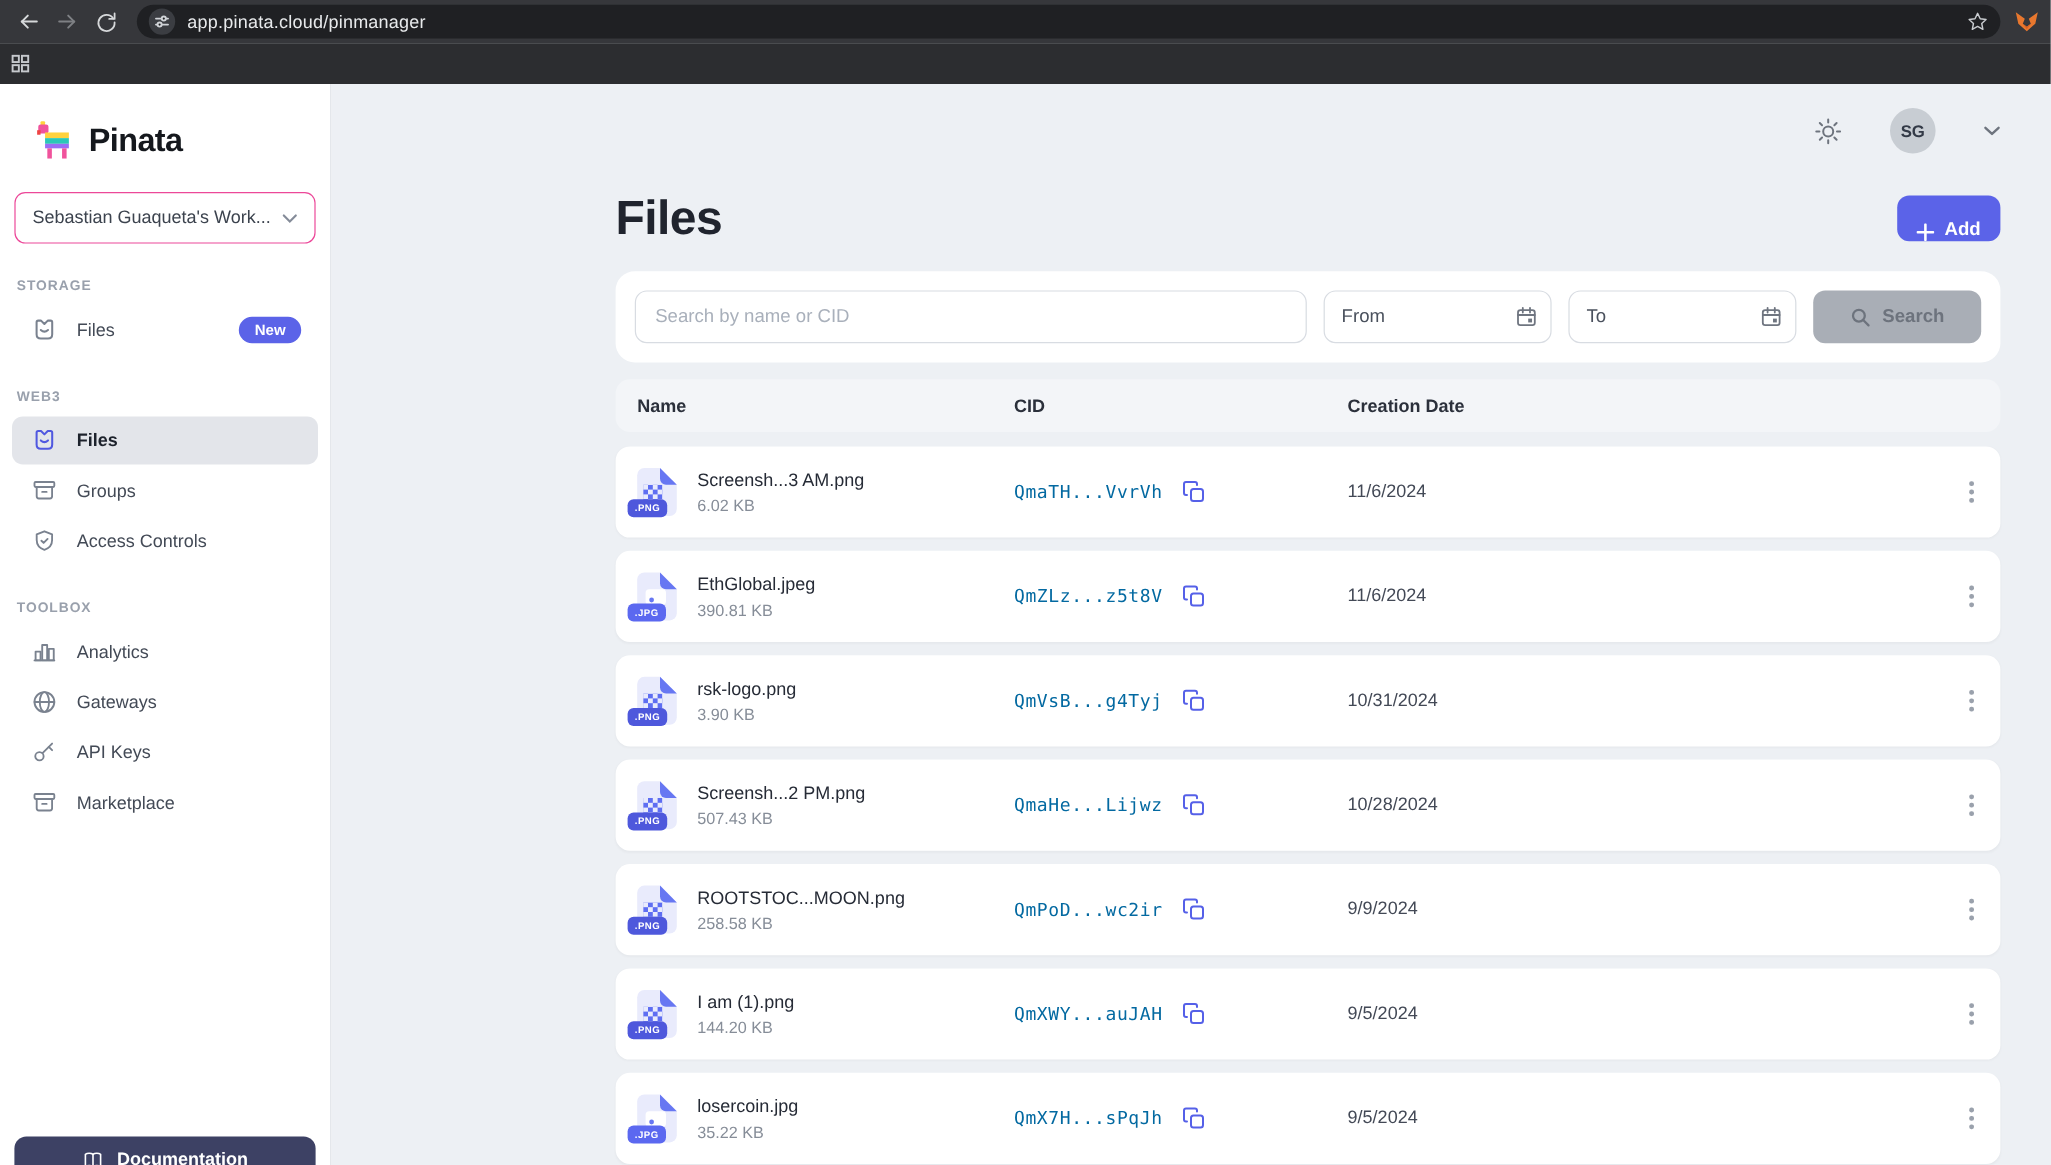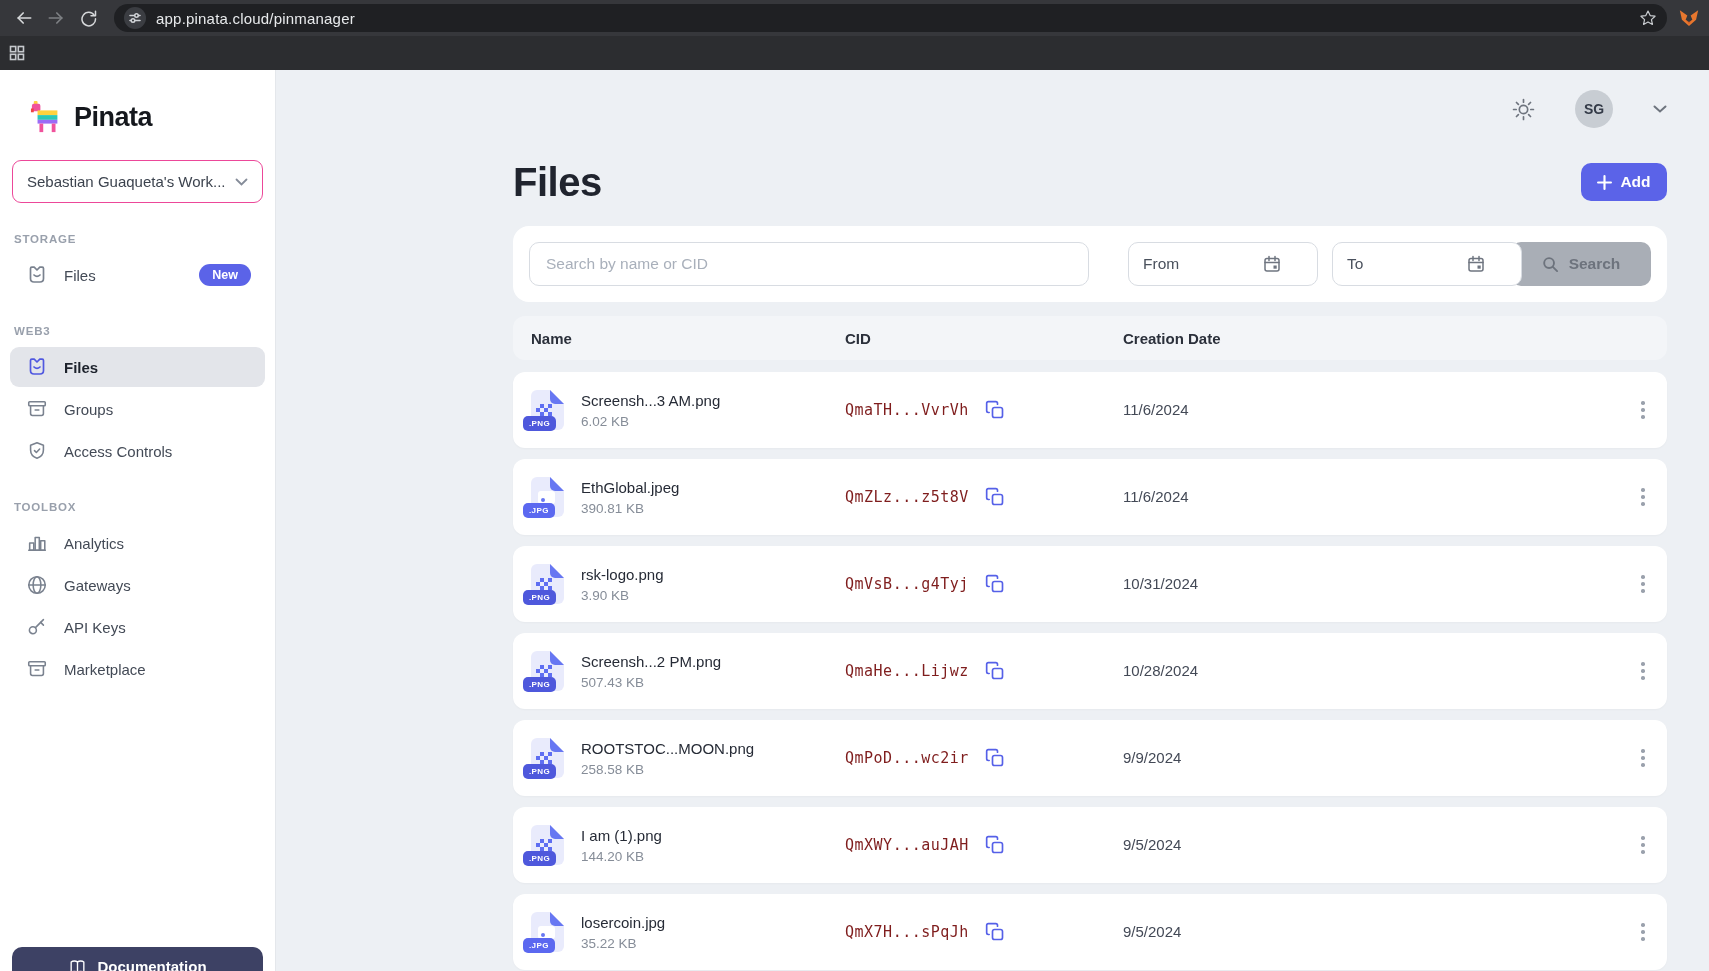--- a/index.html
+++ b/index.html
@@ -40,29 +40,29 @@
 
   
   .main { flex:1; padding:0 42px 0 237px; overflow:hidden; }
   .topbar { margin-top:20px; height:38px; display:flex; align-items:center; justify-content:flex-end; gap:40px; }
   .icon-btn { background:none; border:none; cursor:pointer; display:flex; align-items:center; }
   .avatar { width:38px; height:38px; border-radius:50%; background:#c8cdd3; display:flex; align-items:center; justify-content:center;
     font-size:14px; font-weight:700; color:#333a47; cursor:pointer; }
   .head-row { margin-top:30px; height:48px; display:flex; align-items:center; justify-content:space-between; }
   .page-title { font-size:40px; font-weight:700; color:#20242e; letter-spacing:-.5px; }
   .add-btn { width:86px; height:38px; background:#5b63e8; border:none; border-radius:10px; color:#fff; font-size:15.5px; font-weight:600;
-    display:flex; align-items:center; justify-content:center; gap:8px; cursor:pointer; font-family:inherit; }
+    display:flex; align-items:flex-end; justify-content:center; gap:8px; cursor:pointer; font-family:inherit; }
 
   .filter-card { margin-top:20px; background:#fff; border-radius:16px; padding:16px; display:flex; gap:14px; }
   .txt-input { flex:1; height:44px; border:1.5px solid #d8dce2; border-radius:10px; padding:0 16px; font-size:15.5px;
     color:#2b303b; font-family:inherit; outline:none; background:#fff; }
   .txt-input::placeholder { color:#a9b0bb; }
   .date-wrap { width:190px; position:relative; flex:none; }
   .date-wrap input { width:100%; height:44px; border:1.5px solid #d8dce2; border-radius:10px; padding:0 40px 0 14px;
-    font-size:15.5px; font-family:inherit; outline:none; background:#fff;margin-left:25px; }
+    font-size:15.5px; font-family:inherit; outline:none; background:#fff; }
   .date-wrap input::placeholder { color:#4a515d; }
   .date-wrap svg { position:absolute; right:12px; top:13px; }
   .search-btn { width:140px; height:44px; flex:none; background:#a9aeb6; border:none; border-radius:10px;
     color:#6d737d; font-size:15.5px; font-weight:600; display:flex; align-items:center; justify-content:center; gap:10px;
     cursor:default; font-family:inherit; }
 
   .grid-cols { display:grid; grid-template-columns:332px 278px 1fr 48px; align-items:center; }
   .thead { margin-top:14px; height:44px; background:#f3f5f8; border-radius:12px; }
   .thead .th { font-size:15px; font-weight:700; color:#2b303b; }
   .thead .th:first-child { padding-left:18px; }
@@ -76,21 +76,21 @@
   .fileicon .photo { display:none; position:absolute; left:9px; top:15px; width:17px; height:13px; background:#fff; border-radius:3px; }
   .fileicon .photo::after { content:""; position:absolute; left:3px; bottom:2.5px; width:4px; height:4px; border-radius:50%; background:#6777f2; }
   .fileicon[data-kind="jpg"] .photo { display:block; }
   .ext-badge { position:absolute; left:-6px; bottom:0; background:#4e58dc; color:#fff; font-size:8px; font-weight:700;
     letter-spacing:.4px; padding:3px 6px; border-radius:5px; }
   .fileicon[data-kind="jpg"] .ext-badge { background:#5b68f0; }
   .name-stack { display:flex; flex-direction:column; gap:5px; }
   .fname { font-size:15px; color:#262b36; font-weight:500; }
   .fsize { font-size:13.5px; color:#868d98; }
   .cid-cell { display:flex; align-items:center; gap:16px; }
-  .cid { font-family:"DejaVu Sans Mono","Liberation Mono",monospace; font-size:15px; color:#7f1d1d; letter-spacing:.5px; }
+  .cid { font-family:"DejaVu Sans Mono","Liberation Mono",monospace; font-size:15px; color:#0369a1; letter-spacing:.5px; }
   .copy-btn { background:none; border:none; cursor:pointer; display:flex; padding:0; }
   .date-cell span { font-size:15px; color:#434956; }
   .menu-cell { display:flex; justify-content:center; }
   .kebab { background:none; border:none; cursor:pointer; display:flex; flex-direction:column; gap:3.5px; padding:6px; }
   .kebab i { width:3.5px; height:3.5px; border-radius:50%; background:#9aa1ac; }
 </style>
 </head>
 <body>
 
 <div class="chrome-top">

